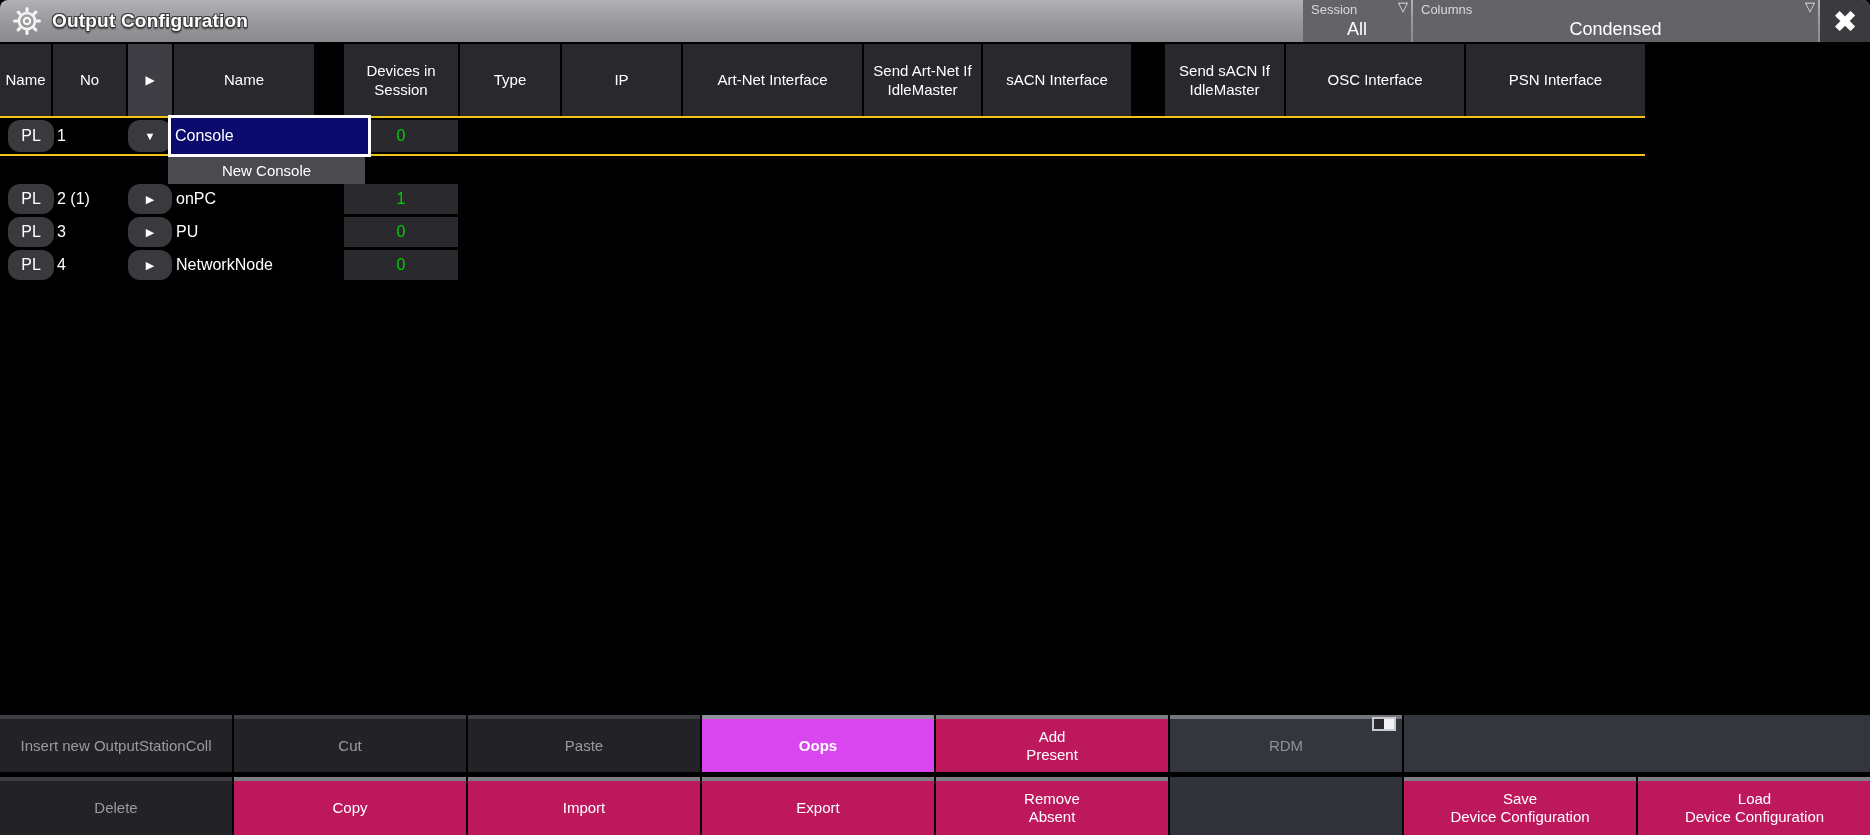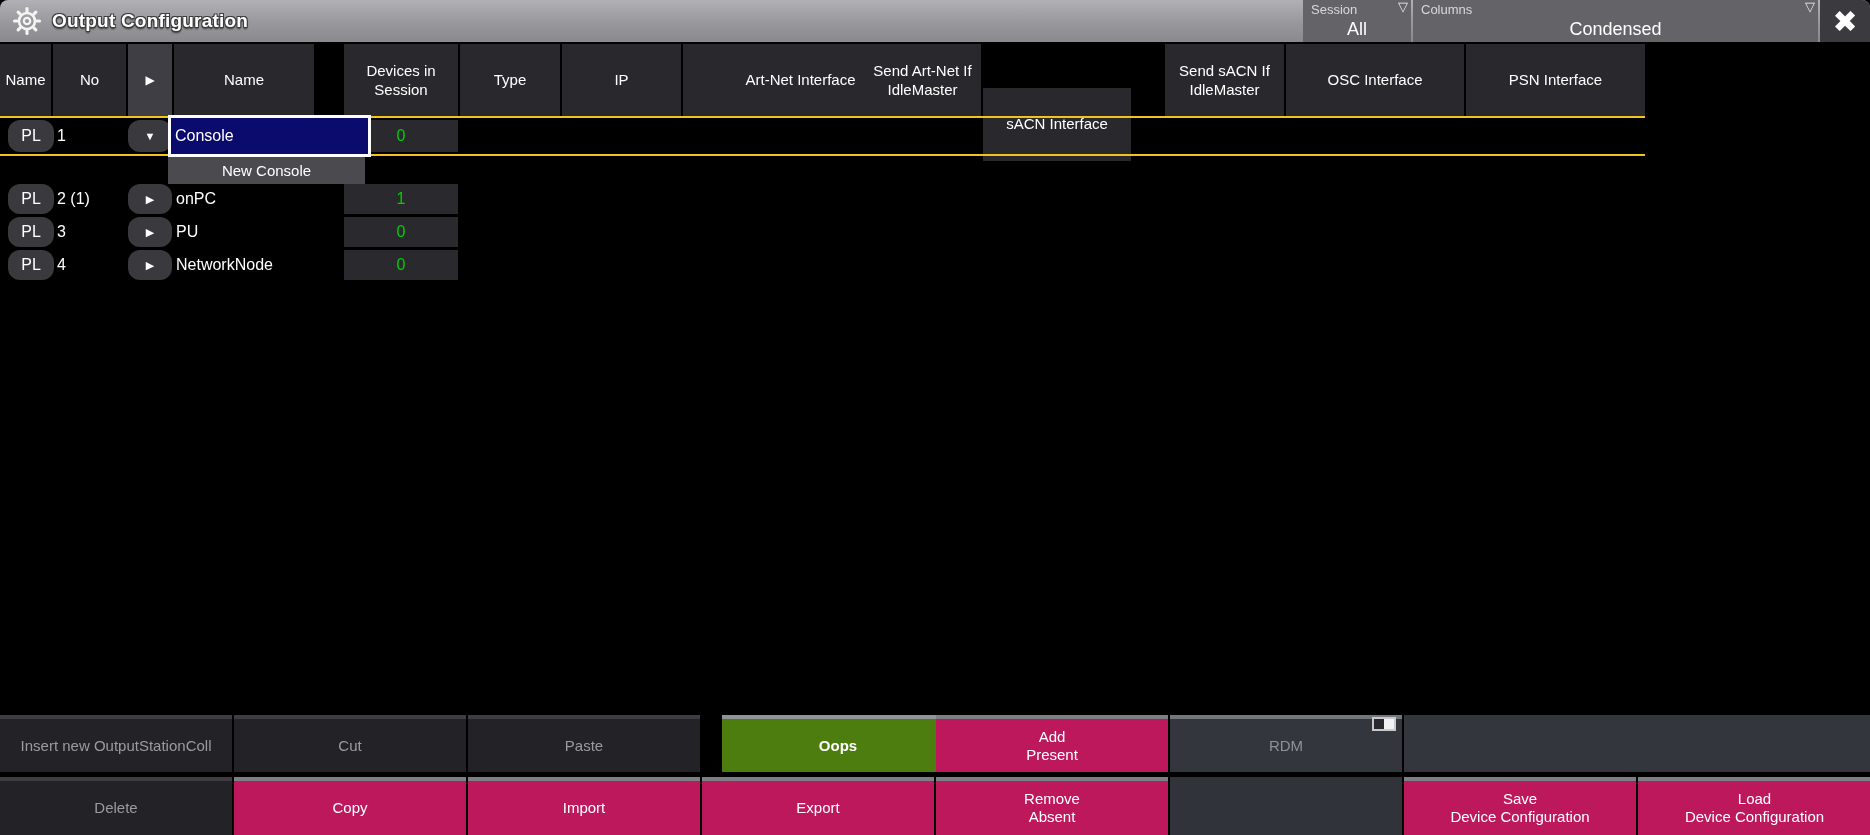--- a/index.html
+++ b/index.html
@@ -27,22 +27,22 @@
     font-size:30px;color:#fff;border-radius:0 8px 0 0;}
 
   
   .hc{position:absolute;top:44px;height:73px;background:#29292d;color:#fff;
       font-size:15px;display:flex;align-items:center;justify-content:center;
       text-align:center;line-height:1.25;}
   .hc0{left:0;width:51px;}   .hc1{left:53px;width:73px;}
   .hc2{left:128px;width:44px;background:#3e3e44;font-size:12px;}
   .hc3{left:174px;width:140px;} .hc4{left:344px;width:114px;}
   .hc5{left:460px;width:100px;} .hc6{left:562px;width:119px;}
-  .hc7{left:683px;width:179px;padding-left:28px;} .hc8{left:864px;width:117px;}
-  .hc9{left:983px;width:148px;margin-top:44px;} .hc10{left:1165px;width:119px;}
+  .hc7{left:683px;width:179px;} .hc8{left:864px;width:117px;}
+  .hc9{left:983px;width:148px;} .hc10{left:1165px;width:119px;}
   .hc11{left:1286px;width:178px;text-align:right;} .hc12{left:1466px;width:179px;}
 
   
   .sel-line{position:absolute;left:0;width:1645px;height:2px;}
   .sel-top{top:116px;} .sel-bottom{top:154px;}
 
   
   .cellbox{position:absolute;background:#3a3a3e;display:flex;align-items:center;
     justify-content:center;font-size:16px;color:#fff;border-radius:12px;}
   .textcell{position:absolute;display:flex;align-items:center;font-size:16px;color:#fff;}
@@ -59,21 +59,21 @@
 
   
   .btn{position:absolute;width:232px;display:flex;align-items:center;
     justify-content:center;text-align:center;font-size:15px;line-height:1.2;
     white-space:pre-line;box-sizing:border-box;}
   .r1{top:715px;height:57px;} .r2{top:777px;height:58px;}
   .bl0{left:0;} .bl1{left:234px;} .bl2{left:468px;} .bl3{left:702px;}
   .bl4{left:936px;} .bl5{left:1170px;} .bl6{left:1404px;} .bl7{left:1638px;}
   .st-disabled{background:#232327;color:#9b9b9f;border-top:4px solid #3d3d42;}
   .st-enabled{background:#be185d;color:#fff;border-top:4px solid #7b7e84;}
-  .st-active{background:#4d7c0f;color:#fff;border-top:4px solid #8f9298;font-weight:bold;margin-left:20px;}
+  .st-active{background:#d946ef;color:#fff;border-top:4px solid #8f9298;font-weight:bold;}
   .st-dimmed{background:#33363d;color:#8f9298;border-top:4px solid #73767b;}
   .st-empty{background:#33363d;border-top:none;}
   .st-empty2{background:#303339;border-top:none;}
   .wide{width:466px;}
   .swipe-ind{position:absolute;top:-2px;right:6px;width:24px;height:14px;
     border:2px solid #c9c9cd;background:linear-gradient(90deg,#2a2a2e 0 50%,#f2f2f2 50% 100%);
     box-sizing:border-box;}
 </style>
 </head>
 <body>

